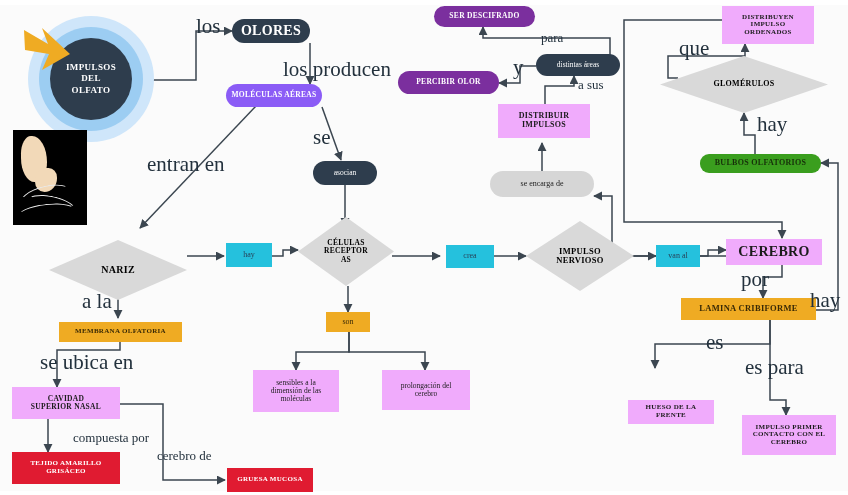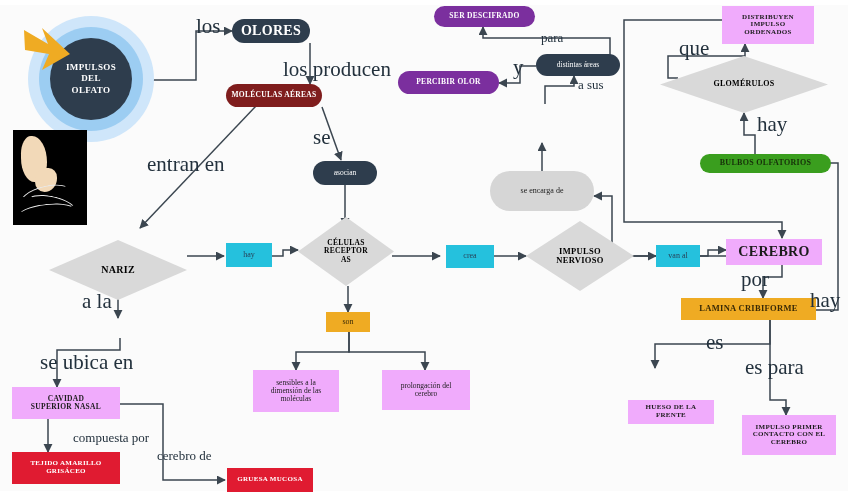--- a/index.html
+++ b/index.html
@@ -17,21 +17,21 @@
   .rect{border:0;}
   .pill{border-radius:999px;}
 
   .diamond{background:transparent;border:0;}
   .diamond .dshape{position:absolute;left:0;top:0;width:100%;height:100%;
       background:#d9d9d9;clip-path:polygon(50% 0,100% 50%,50% 100%,0 50%);}
   .diamond .dtxt{position:relative;z-index:2;}
 
   
   .c-dark{background:#2e3d4d;color:#ffffff;}
-  .c-magenta{background:#7f1d1d;color:#ffffff;}
+  .c-magenta{background:#8b5cf6;color:#ffffff;}
   .c-purple{background:#7b2f9e;color:#ffffff;}
   .c-lblue{background:#f0abfc;color:#1b1b1b;}
   .c-cyan{background:#25c1dd;color:#27435a;}
   .c-orange{background:#efab23;color:#3a2a06;}
   .c-red{background:#e01b31;color:#ffffff;}
   .c-green{background:#3a9e1e;color:#17300a;}
   .c-gray{background:#d6d6d6;color:#222;}
 
   
   .t-cap{font-family:"Liberation Serif",serif;font-weight:bold;letter-spacing:.3px;}
@@ -203,20 +203,23 @@
   </div>
 
   <div class="node rect c-cyan s8" style="left:656px;top:245px;width:44px;height:22px;">
     <span>van al</span>
   </div>
 
   <div class="node rect c-lblue t-cap s9" style="left:726px;top:239px;width:96px;height:26px;">
     <span>CEREBRO</span>
   </div>
 
+  <div class="node rect c-orange t-cap s7" style="left:59px;top:322px;width:123px;height:20px;">
+    <span>MEMBRANA OLFATORIA</span>
+  </div>
 
   <div class="node rect c-lblue t-cap s75" style="left:12px;top:387px;width:108px;height:32px;">
     <span>
       <span>CAVIDAD</span><br>
       <span>SUPERIOR NASAL</span>
     </span>
   </div>
 
   <div class="node rect c-red t-cap s7" style="left:12px;top:452px;width:108px;height:32px;">
     <span>
@@ -260,41 +263,47 @@
   </div>
 
   <div class="node rect c-lblue t-cap s7" style="left:742px;top:415px;width:94px;height:40px;">
     <span>
       <span>IMPULSO PRIMER</span><br>
       <span>CONTACTO CON EL</span><br>
       <span>CEREBRO</span>
     </span>
   </div>
 
-  <div class="node pill c-green t-cap s8" style="left:700px;top:154px;width:131px;height:19px;">
+  <div class="node pill c-green t-cap s8" style="left:700px;top:154px;width:121px;height:19px;border-radius:9px;">
     <span>BULBOS OLFATORIOS</span>
   </div>
 
   <div class="node diamond t-cap s8" style="left:660px;top:56px;width:168px;height:57px;">
     <div class="dshape"></div>
     <span class="dtxt">GLOMÉRULOS</span>
   </div>
 
   <div class="node rect c-lblue t-cap s7" style="left:722px;top:6px;width:92px;height:38px;">
     <span>
       <span>DISTRIBUYEN</span><br>
       <span>IMPULSO</span><br>
       <span>ORDENADOS</span>
     </span>
   </div>
 
-  <div class="node pill c-gray s8" style="left:490px;top:171px;width:104px;height:40px;">
+  <div class="node pill c-gray s8" style="left:490px;top:171px;width:104px;height:26px;">
     <span>se encarga de</span>
   </div>
 
+  <div class="node rect c-lblue t-cap s8" style="left:498px;top:104px;width:92px;height:34px;">
+    <span>
+      <span>DISTRIBUIR</span><br>
+      <span>IMPULSOS</span>
+    </span>
+  </div>
 
   <div class="node pill c-dark s75" style="left:536px;top:54px;width:84px;height:22px;">
     <span>distintas áreas</span>
   </div>
 
   <div class="node pill c-purple t-cap s75" style="left:398px;top:71px;width:101px;height:23px;">
     <span>PERCIBIR OLOR</span>
   </div>
 
   <div class="node pill c-purple t-cap s75" style="left:434px;top:6px;width:101px;height:21px;">

